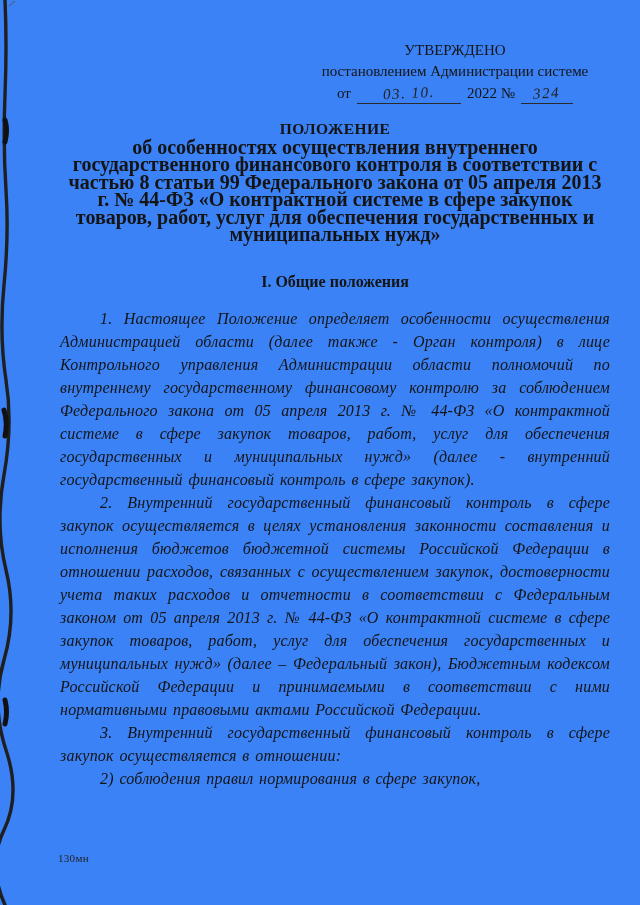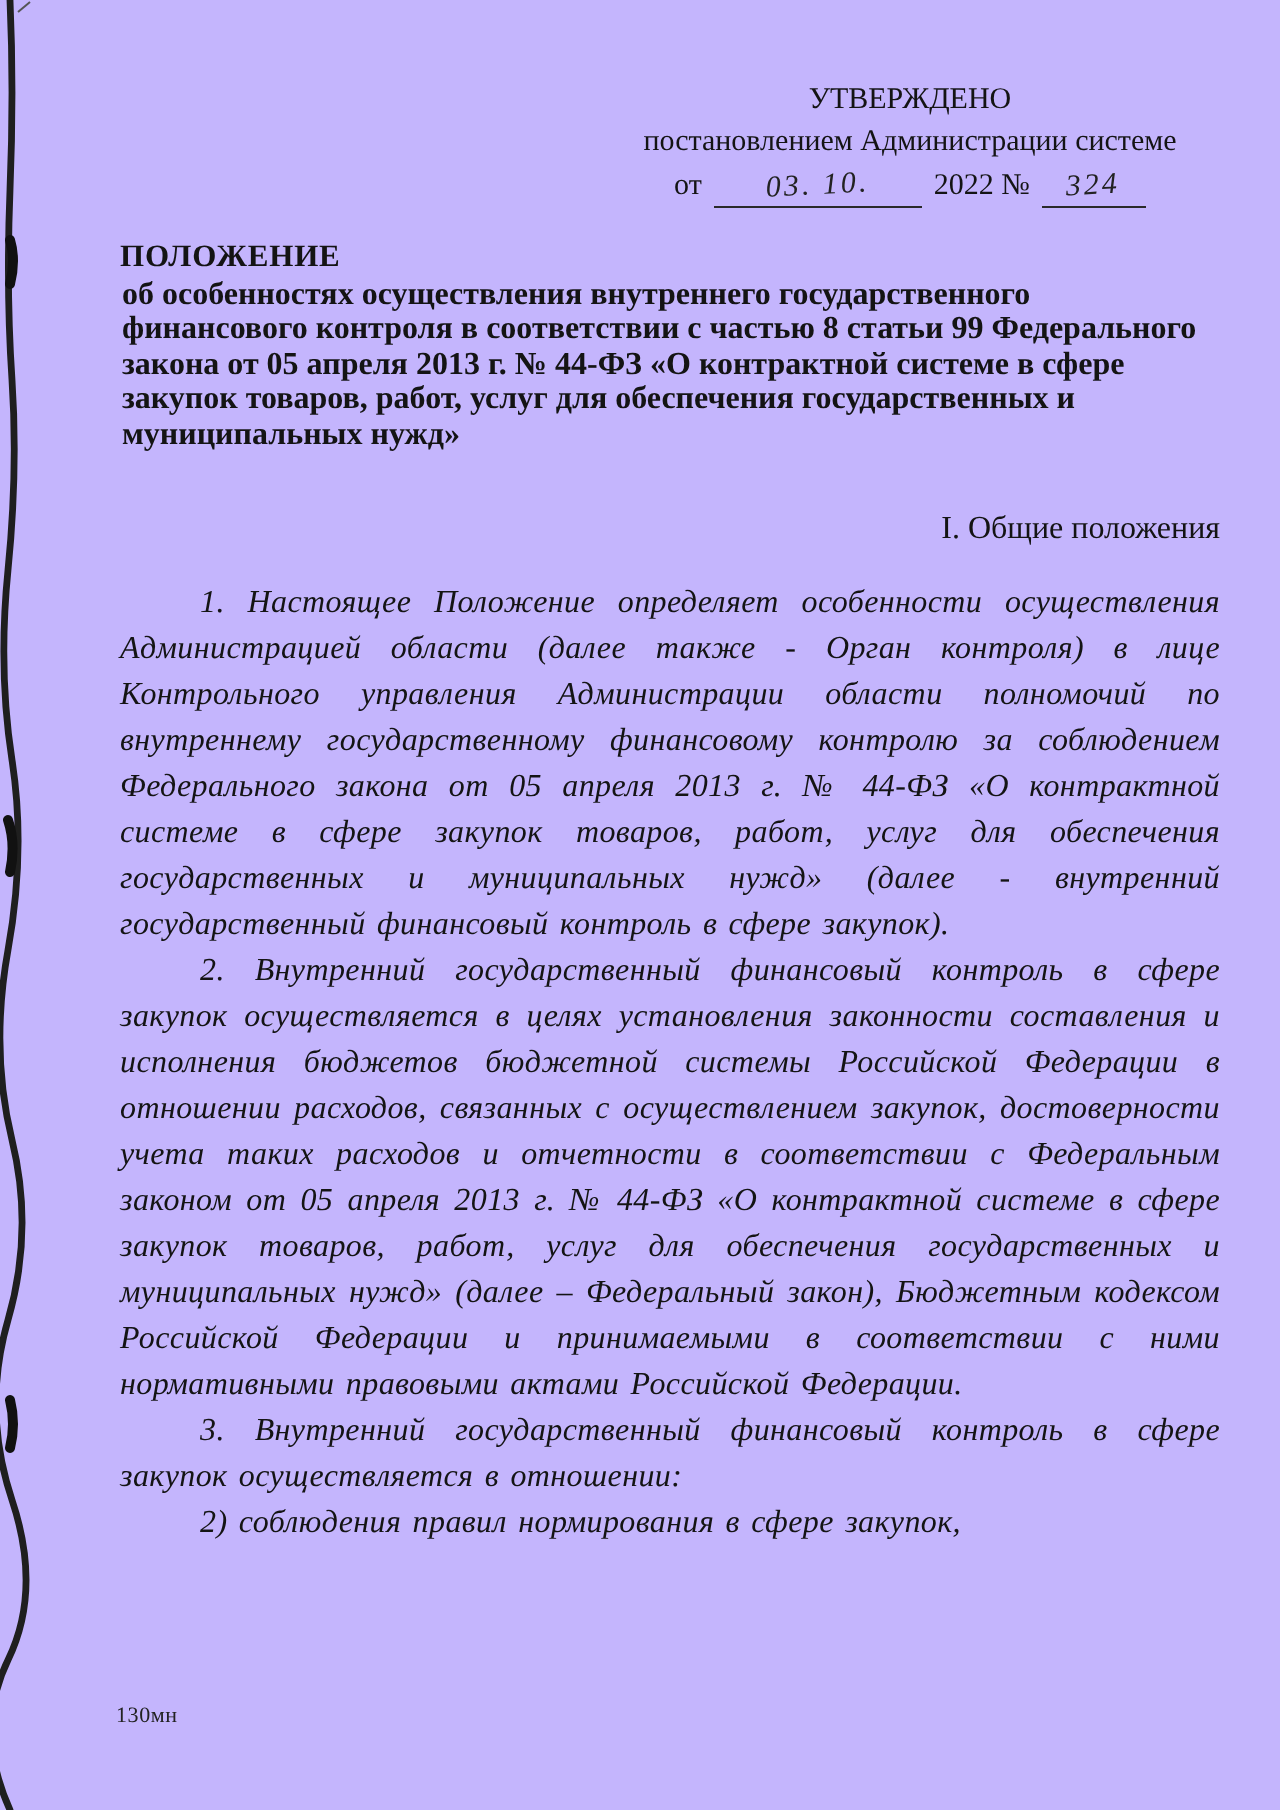--- a/index.html
+++ b/index.html
@@ -1,21 +1,21 @@
 <!DOCTYPE html>
 <html><head>
 <meta charset="utf-8">
 <style>
   html, body { margin: 0; padding: 0; background: #e8e8e8; }
   .page {
     position: relative;
     width: 640px;
     height: 905px;
     margin: 0 auto;
-    background: #c4b5fd;
+    background: #3b82f6;
     overflow: hidden;
     font-family: "Liberation Serif", "DejaVu Serif", serif;
     color: #141414;
   }
   .scan-edge {
     position: absolute;
     left: 0; top: 0;
     width: 16px; height: 905px;
     pointer-events: none;
   }
@@ -51,39 +51,40 @@
     display: inline-block;
     font-style: italic;
     font-size: 15px;
     letter-spacing: 1.5px;
     color: #222;
     transform: rotate(-3deg) translateY(-1px);
   }
   
   .title-block {
     margin-top: 16px;
-    text-align: left;
+    text-align: center;
     font-weight: bold;
   }
   .title-main {
     font-size: 15.5px;
     line-height: 18px;
     letter-spacing: 0.4px;
   }
   .title-sub {
     margin: 1px auto 4px;
     max-width: 548px;
-    font-size: 16px;
+    font-size: 20px;
     line-height: 17.4px;
   }
   
   .section-heading {
     margin: 30px 0 16px;
-    text-align: right;
+    text-align: center;
     font-size: 16px;
+    font-weight: bold;
   }
   
   .body-text p {
     margin: 0;
     font-size: 16px;
     line-height: 23px;
     text-align: justify;
     text-indent: 40px;
     letter-spacing: 0.2px;
     word-spacing: 1.5px;

